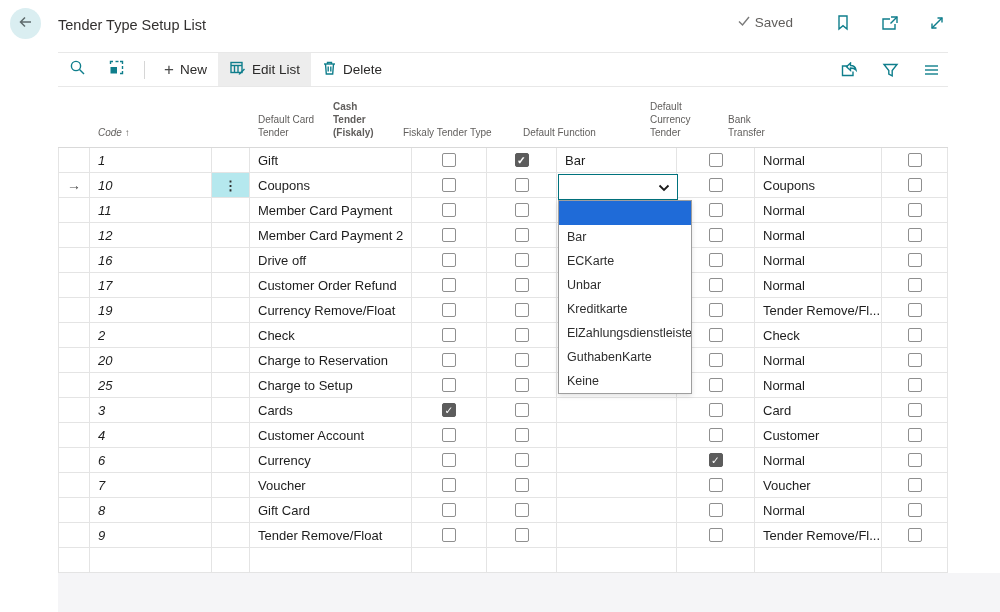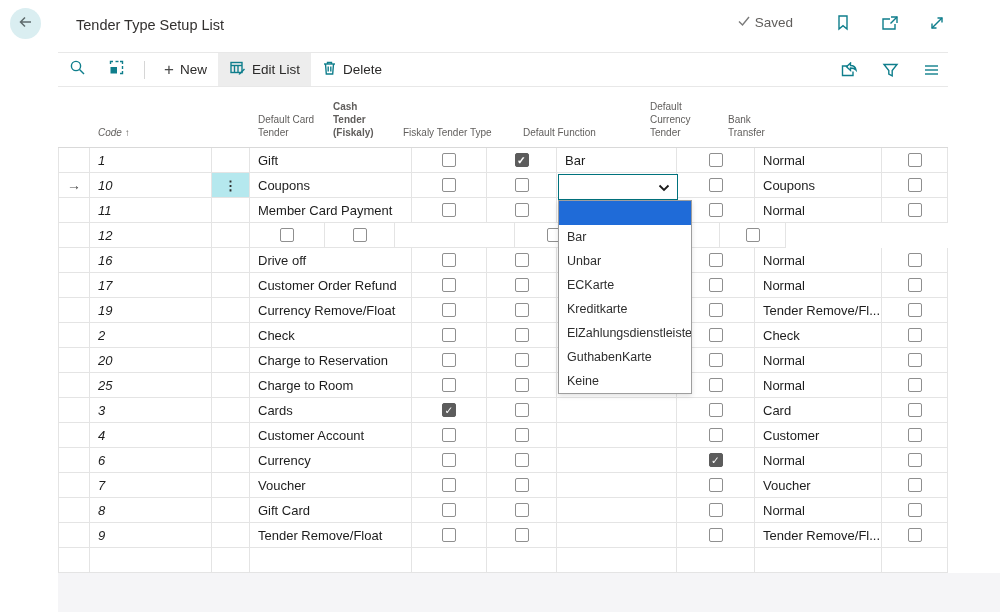--- a/index.html
+++ b/index.html
@@ -5,21 +5,21 @@
   * { margin:0; padding:0; box-sizing:border-box; }
   html,body { background:#fff; }
   body { font-family:"Liberation Sans", sans-serif; }
   .page { position:relative; width:1000px; height:612px; background:#fff; overflow:hidden; }
 
   
   .topbar { position:absolute; top:0; left:0; width:100%; height:52px; }
   .back-btn { position:absolute; left:10px; top:8px; width:31px; height:31px; border-radius:50%;
               background:#daeef1; display:flex; align-items:center; justify-content:center; cursor:pointer; }
   .back-btn svg { stroke:#5f6b6d; }
-  .page-title { position:absolute; left:76px; top:17px; font-size:14.5px; color:#32302f; }
+  .page-title { position:absolute; left:58px; top:17px; font-size:14.5px; color:#32302f; }
   .topbar-right { position:absolute; right:55px; top:14px; display:flex; align-items:center; gap:30px; }
   .saved { display:flex; align-items:center; gap:4px; color:#605e5c; font-size:13.5px; margin-right:12px; }
   .icon-btn { display:flex; align-items:center; justify-content:center; cursor:pointer; }
   .teal-ic { stroke:#0f7e8c; fill:none; stroke-width:1.4; }
 
   
   .toolbar { position:absolute; top:52px; left:58px; width:890px; height:35px;
              border-top:1px solid #e8e8e8; border-bottom:1px solid #e8e8e8;
              display:flex; align-items:center; }
   .tb-left { display:flex; align-items:center; height:100%; }
@@ -278,20 +278,21 @@
           </div>
     </div>
         <div class="grow">
       <div class="cell c0 cbcell">
             <span class="row-arrow">→</span>
           </div>
       <div class="cell c1">12</div>
       <div class="cell c2 cbcell menucell">
             <span class="menu-dots">⋮</span>
           </div>
+      <div class="cell c3">Member Card Payment 2</div>
       <div class="cell c4 cbcell">
             <span class="cb"></span>
           </div>
       <div class="cell c5 cbcell">
             <span class="cb"></span>
           </div>
       <div class="cell c6"></div>
       <div class="cell c7 cbcell">
             <span class="cb"></span>
           </div>
@@ -421,21 +422,21 @@
           </div>
     </div>
         <div class="grow">
       <div class="cell c0 cbcell">
             <span class="row-arrow">→</span>
           </div>
       <div class="cell c1">25</div>
       <div class="cell c2 cbcell menucell">
             <span class="menu-dots">⋮</span>
           </div>
-      <div class="cell c3">Charge to Room</div>
+      <div class="cell c3">Charge to Setup</div>
       <div class="cell c4 cbcell">
             <span class="cb"></span>
           </div>
       <div class="cell c5 cbcell">
             <span class="cb"></span>
           </div>
       <div class="cell c6"></div>
       <div class="cell c7 cbcell">
             <span class="cb"></span>
           </div>
@@ -610,22 +611,22 @@
   <div class="dd-select">
     <span>
       <svg width="12" height="8" viewBox="0 0 12 8" fill="none" stroke="#1a1a1a" stroke-width="1.8">
         <path d="M1.5 1.5 L6 6 L10.5 1.5"></path>
       </svg>
     </span>
   </div>
   <div class="dd-panel">
       <div class="dd-opt selected"></div>
       <div class="dd-opt">Bar</div>
+      <div class="dd-opt">ECKarte</div>
       <div class="dd-opt">Unbar</div>
-      <div class="dd-opt">ECKarte</div>
       <div class="dd-opt">Kreditkarte</div>
       <div class="dd-opt">ElZahlungsdienstleister</div>
       <div class="dd-opt">GuthabenKarte</div>
       <div class="dd-opt">Keine</div>
     </div>
 
   <div class="footer"></div>
 </div>
 
 </body></html>

